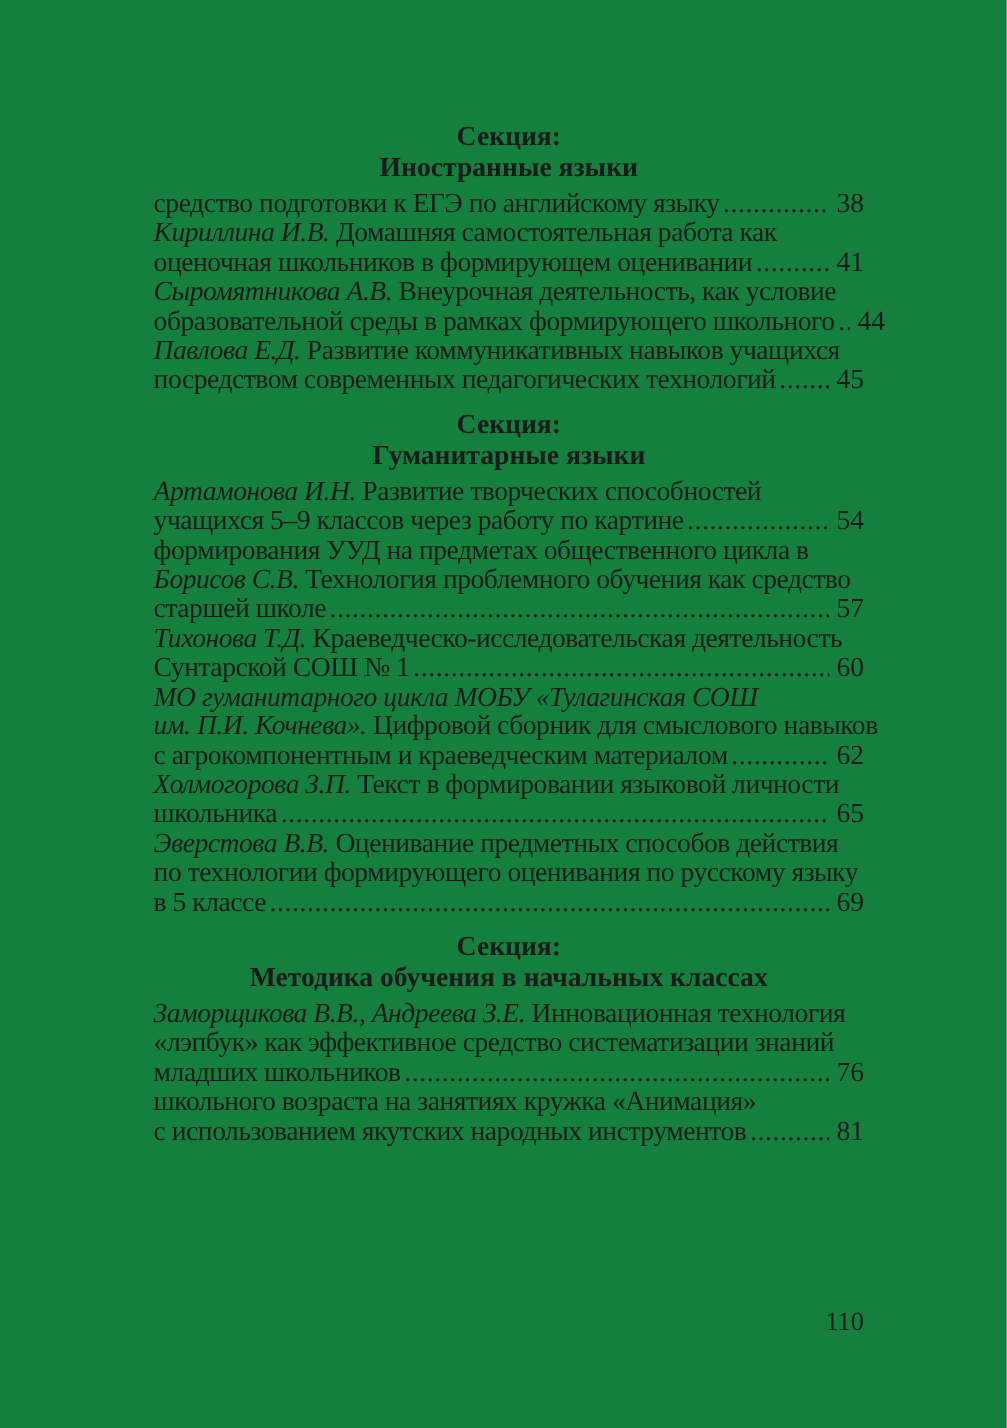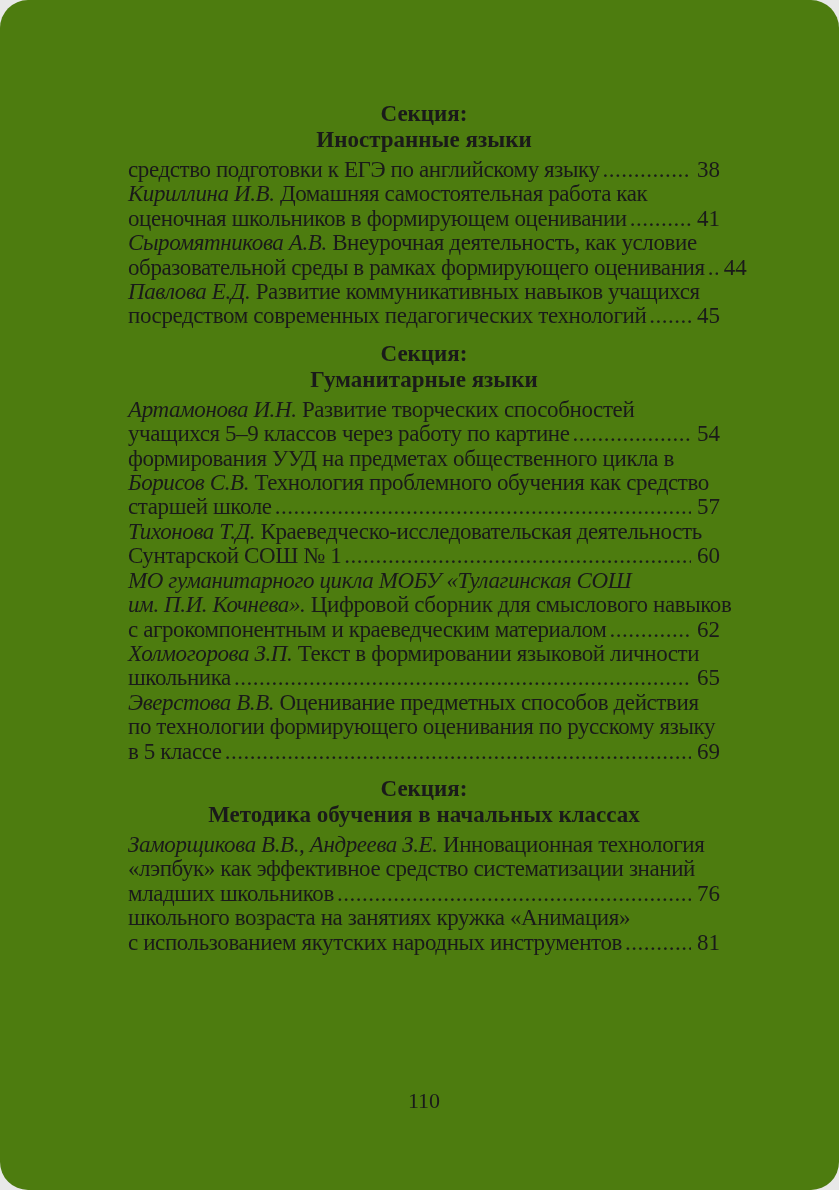--- a/index.html
+++ b/index.html
@@ -1,25 +1,24 @@
 <!DOCTYPE html>
 <html><head>
 <meta charset="utf-8">
 <style>
   html, body { margin: 0; padding: 0; background: #e8e8e8; }
   .page {
     position: relative;
     width: 839px;
     height: 1190px;
     margin: 0 auto;
-    background: #4d7c0f;
+    background: #15803d;
     font-family: "Liberation Serif", "DejaVu Serif", serif;
     color: #1a1a1a;
     overflow: hidden;
-    border-radius: 28px;
   }
   .content {
     position: absolute;
     left: 128px;
     top: 101px;
     width: 592px;
   }
   .section { margin-top: 12px; }
   .section:first-child { margin-top: 0; }
   .h-label, .h-title {
@@ -49,21 +48,21 @@
   }
   .dots::after {
     content: "..............................................................................................................................................................................................................................";
   }
   .pg { flex: 0 0 auto; padding-left: 6px; letter-spacing: 0; }
   .footer {
     position: absolute;
     left: 128px;
     top: 1088px;
     width: 592px;
-    text-align: center;
+    text-align: right;
     font-size: 22px;
   }
 </style>
 </head>
 <body>
 
 <div class="page">
   <main class="content">
       <div class="section">
         <div class="h-label">Секция:</div>
@@ -80,21 +79,21 @@
             <div class="line"><span class="seg it">Кириллина И.В.</span><span class="seg"> Домашняя самостоятельная работа как</span></div>
             <div class="line last">
               <span class="seg">оценочная школьников в формирующем оценивании</span>
               <span class="dots"></span>
               <span class="pg">41</span>
             </div>
           </div>
           <div class="entry">
             <div class="line"><span class="seg it">Сыромятникова А.В.</span><span class="seg"> Внеурочная деятельность, как условие</span></div>
             <div class="line last">
-              <span class="seg">образовательной среды в рамках формирующего оценивания</span>
+              <span class="seg">образовательной среды в рамках формирующего школьного</span>
               <span class="dots"></span>
               <span class="pg">44</span>
             </div>
           </div>
           <div class="entry">
             <div class="line"><span class="seg it">Павлова Е.Д.</span><span class="seg"> Развитие коммуникативных навыков учащихся</span></div>
             <div class="line last">
               <span class="seg">посредством современных педагогических технологий</span>
               <span class="dots"></span>
               <span class="pg">45</span>

